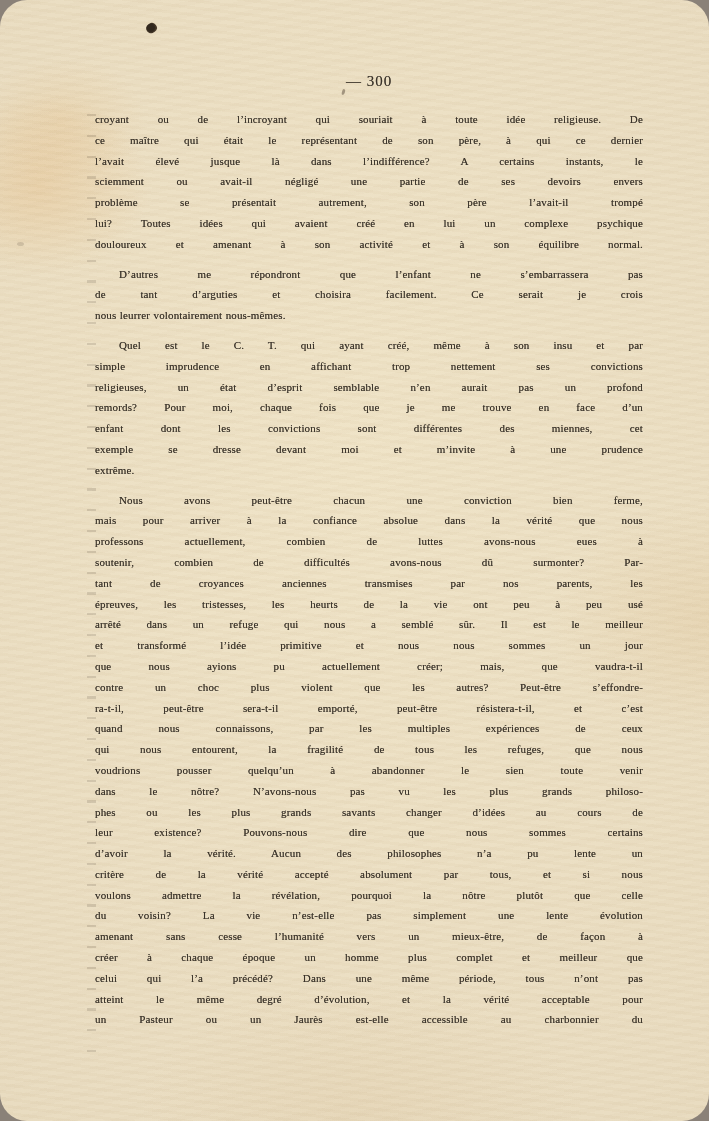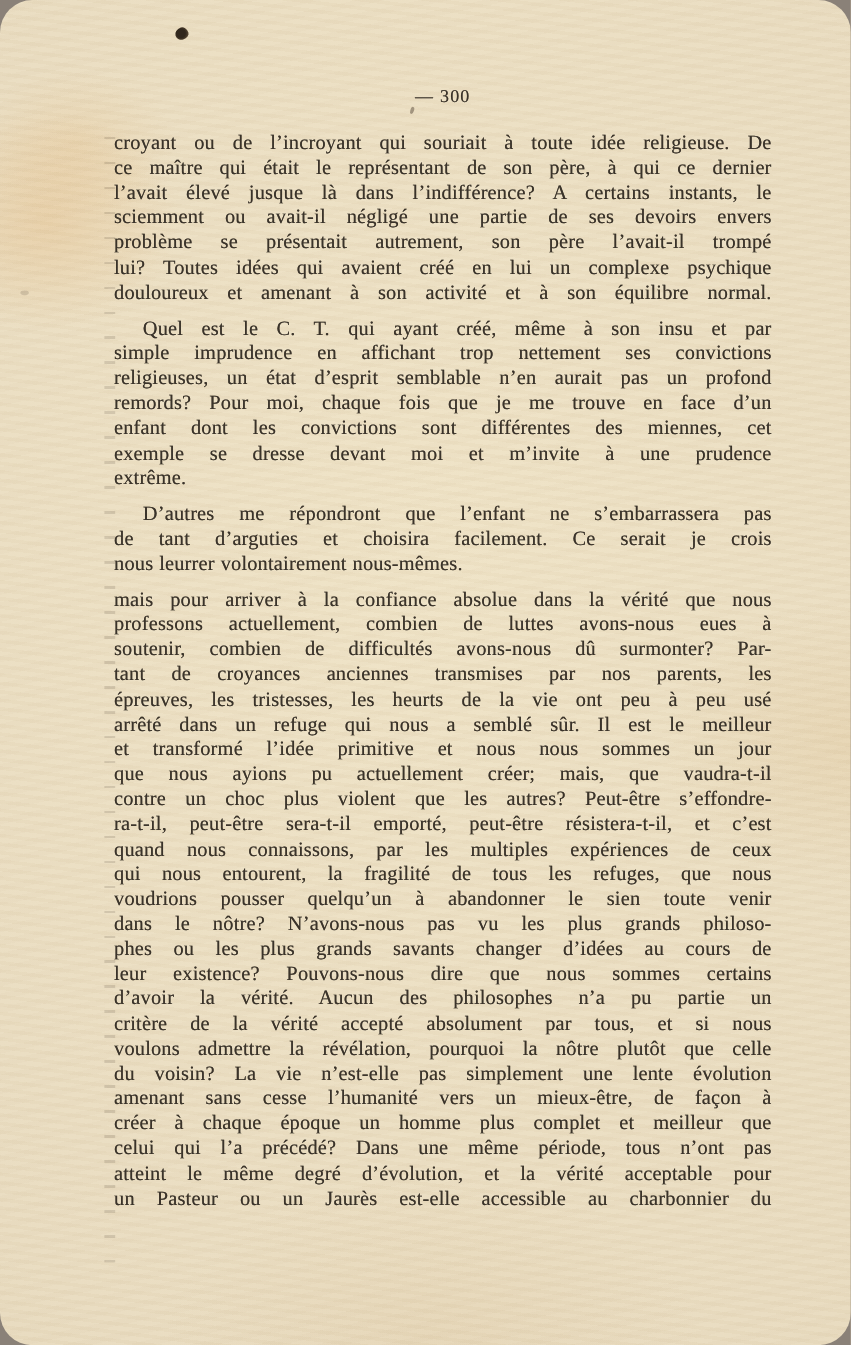--- a/index.html
+++ b/index.html
@@ -33,21 +33,21 @@
     letter-spacing: 1px;
     color: var(--ink, #3a332a);
     text-shadow: 0 0 0.5px rgba(58,51,42,0.65);
   }
 
   .text-column {
     position: absolute;
     top: 109px;
     left: 95px;
     width: 548px;
-    font-size: 17px;
+    font-size: 11px;
     letter-spacing: 0.15px;
     word-spacing: 0.5px;
     text-shadow: 0 0 0.5px rgba(58,51,42,0.7);
   }
 
   .paragraph + .paragraph { margin-top: 9px; }
 
   .line {
     line-height: 20.8px;
     text-align: justify;
@@ -106,51 +106,52 @@
       <div class="paragraph">
         <div class="line">croyant ou de l’incroyant qui souriait à toute idée religieuse. De</div>
         <div class="line">ce maître qui était le représentant de son père, à qui ce dernier</div>
         <div class="line">l’avait élevé jusque là dans l’indifférence? A certains instants, le</div>
         <div class="line">sciemment ou avait-il négligé une partie de ses devoirs envers</div>
         <div class="line">problème se présentait autrement, son père l’avait-il trompé</div>
         <div class="line">lui? Toutes idées qui avaient créé en lui un complexe psychique</div>
         <div class="line">douloureux et amenant à son activité et à son équilibre normal.</div>
       </div>
       <div class="paragraph">
+        <div class="line indent">D’autres me répondront que l’enfant ne s’embarrassera pas</div>
+        <div class="line">de tant d’arguties et choisira facilement. Ce serait je crois</div>
+        <div class="line no-justify">nous leurrer volontairement nous-mêmes.</div>
+      </div>
+      <div class="paragraph">
         <div class="line indent">Quel est le C. T. qui ayant créé, même à son insu et par</div>
         <div class="line">simple imprudence en affichant trop nettement ses convictions</div>
         <div class="line">religieuses, un état d’esprit semblable n’en aurait pas un profond</div>
         <div class="line">remords? Pour moi, chaque fois que je me trouve en face d’un</div>
         <div class="line">enfant dont les convictions sont différentes des miennes, cet</div>
         <div class="line">exemple se dresse devant moi et m’invite à une prudence</div>
         <div class="line no-justify">extrême.</div>
       </div>
       <div class="paragraph">
-        <div class="line indent">D’autres me répondront que l’enfant ne s’embarrassera pas</div>
-        <div class="line">de tant d’arguties et choisira facilement. Ce serait je crois</div>
-        <div class="line no-justify">nous leurrer volontairement nous-mêmes.</div>
-      </div>
-      <div class="paragraph">
+        <div class="line indent">Nous avons peut-être chacun une conviction bien ferme,</div>
         <div class="line">mais pour arriver à la confiance absolue dans la vérité que nous</div>
         <div class="line">professons actuellement, combien de luttes avons-nous eues à</div>
         <div class="line">soutenir, combien de difficultés avons-nous dû surmonter? Par-</div>
         <div class="line">tant de croyances anciennes transmises par nos parents, les</div>
         <div class="line">épreuves, les tristesses, les heurts de la vie ont peu à peu usé</div>
         <div class="line">arrêté dans un refuge qui nous a semblé sûr. Il est le meilleur</div>
         <div class="line">et transformé l’idée primitive et nous nous sommes un jour</div>
         <div class="line">que nous ayions pu actuellement créer; mais, que vaudra-t-il</div>
         <div class="line">contre un choc plus violent que les autres? Peut-être s’effondre-</div>
         <div class="line">ra-t-il, peut-être sera-t-il emporté, peut-être résistera-t-il, et c’est</div>
         <div class="line">quand nous connaissons, par les multiples expériences de ceux</div>
         <div class="line">qui nous entourent, la fragilité de tous les refuges, que nous</div>
         <div class="line">voudrions pousser quelqu’un à abandonner le sien toute venir</div>
         <div class="line">dans le nôtre? N’avons-nous pas vu les plus grands philoso-</div>
         <div class="line">phes ou les plus grands savants changer d’idées au cours de</div>
         <div class="line">leur existence? Pouvons-nous dire que nous sommes certains</div>
-        <div class="line">d’avoir la vérité. Aucun des philosophes n’a pu partie un</div>
+        <div class="line">d’avoir la vérité. Aucun des philosophes n’a pu lente un</div>
         <div class="line">critère de la vérité accepté absolument par tous, et si nous</div>
         <div class="line">voulons admettre la révélation, pourquoi la nôtre plutôt que celle</div>
         <div class="line">du voisin? La vie n’est-elle pas simplement une lente évolution</div>
         <div class="line">amenant sans cesse l’humanité vers un mieux-être, de façon à</div>
         <div class="line">créer à chaque époque un homme plus complet et meilleur que</div>
         <div class="line">celui qui l’a précédé? Dans une même période, tous n’ont pas</div>
         <div class="line">atteint le même degré d’évolution, et la vérité acceptable pour</div>
         <div class="line">un Pasteur ou un Jaurès est-elle accessible au charbonnier du</div>
       </div>
     </div>

